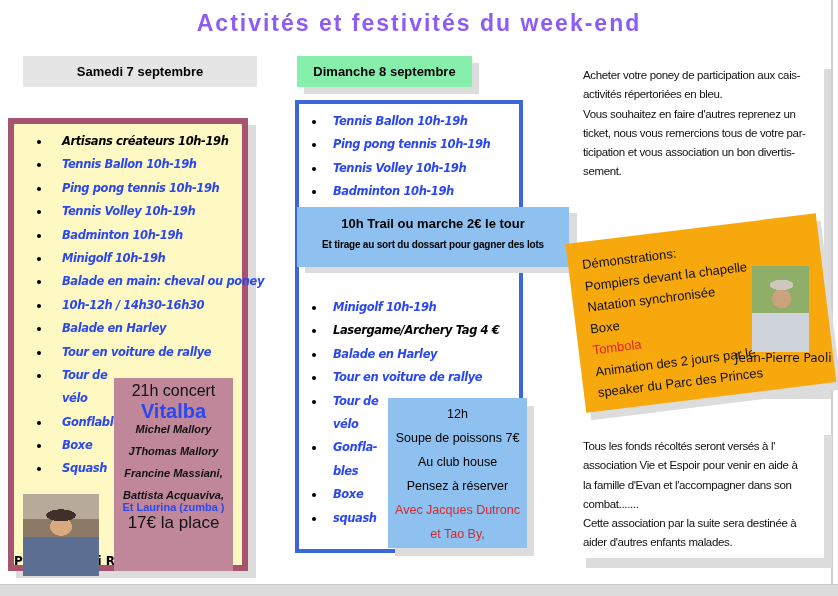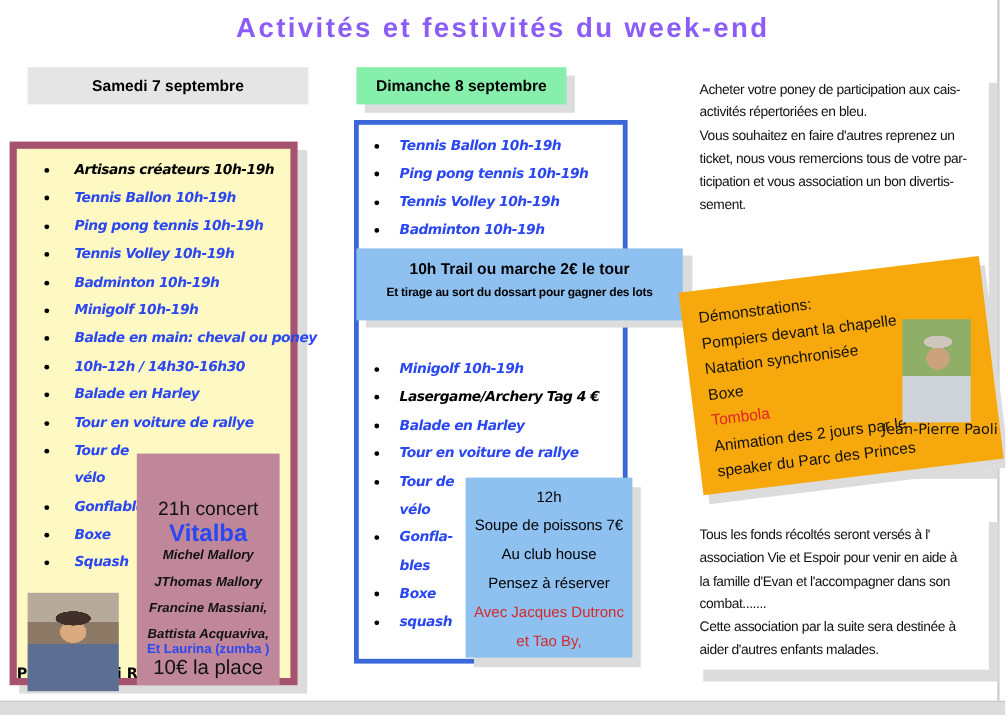--- a/index.html
+++ b/index.html
@@ -53,21 +53,21 @@
   .trail-line2{font-size:10px;font-weight:bold;letter-spacing:-0.2px;margin-top:8px;}
   .lunch-box{
     position:absolute;left:388px;top:398px;width:139px;height:150px;background:#8ec0f0;
     box-shadow:7px 8px 0 #dcdcdc;z-index:2;text-align:center;padding-top:4px;box-sizing:border-box;
   }
   .lunch-line{font-size:12.5px;line-height:24px;color:#000;white-space:nowrap;}
   .lunch-line.c-red{color:#d42a2a;}
   
   .concert-box{
     position:absolute;left:100px;top:254px;width:119px;height:193px;background:#c0879b;
-    display:flex;flex-direction:column;justify-content:flex-end;align-items:center;
+    display:flex;flex-direction:column;justify-content:flex-start;align-items:center;
     text-align:center;padding:4px 0;box-sizing:border-box;z-index:2;
   }
   .concert-time{font-size:16px;color:#111;}
   .concert-band{font-size:20px;font-weight:bold;color:#2b48f0;}
   .concert-name{font-size:11px;font-weight:bold;color:#111;white-space:nowrap;}
   .concert-zumba{font-size:11px;font-weight:bold;color:#2b48f0;white-space:nowrap;}
   .concert-price{font-size:17px;color:#111;}
   
   .photo-patrick{
     position:absolute;left:17px;top:468px;width:76px;height:82px;z-index:2;
@@ -184,21 +184,21 @@
       <div class="concert-time">21h concert</div>
       <div class="concert-band">Vitalba</div>
       <div style="display:flex;flex-direction:column;gap:10px;align-items:center;font-style:italic;">
 
       <div class="concert-name"><span>Michel Mallory</span></div>
           <div class="concert-name"><span>JThomas Mallory</span></div>
           <div class="concert-name"><span>Francine Massiani,</span></div>
           <div class="concert-name"><span>Battista Acquaviva,</span></div>
         </div>
       <div class="concert-zumba">Et Laurina  (zumba )</div>
-      <div class="concert-price">10€ la place</div>
+      <div class="concert-price">17€ la place</div>
     </div>
     <div class="photo-patrick" style="left:9px;top:370px;"></div>
   </div>
   <div class="caption-patrick">Patrick Rossi RCFM</div>
 
   <div class="mid-box">
     <div class="list sun-list-top">
 
     <div class="row"><span>Tennis Ballon 10h-19h</span></div>
         <div class="row"><span>Ping pong tennis 10h-19h</span></div>

